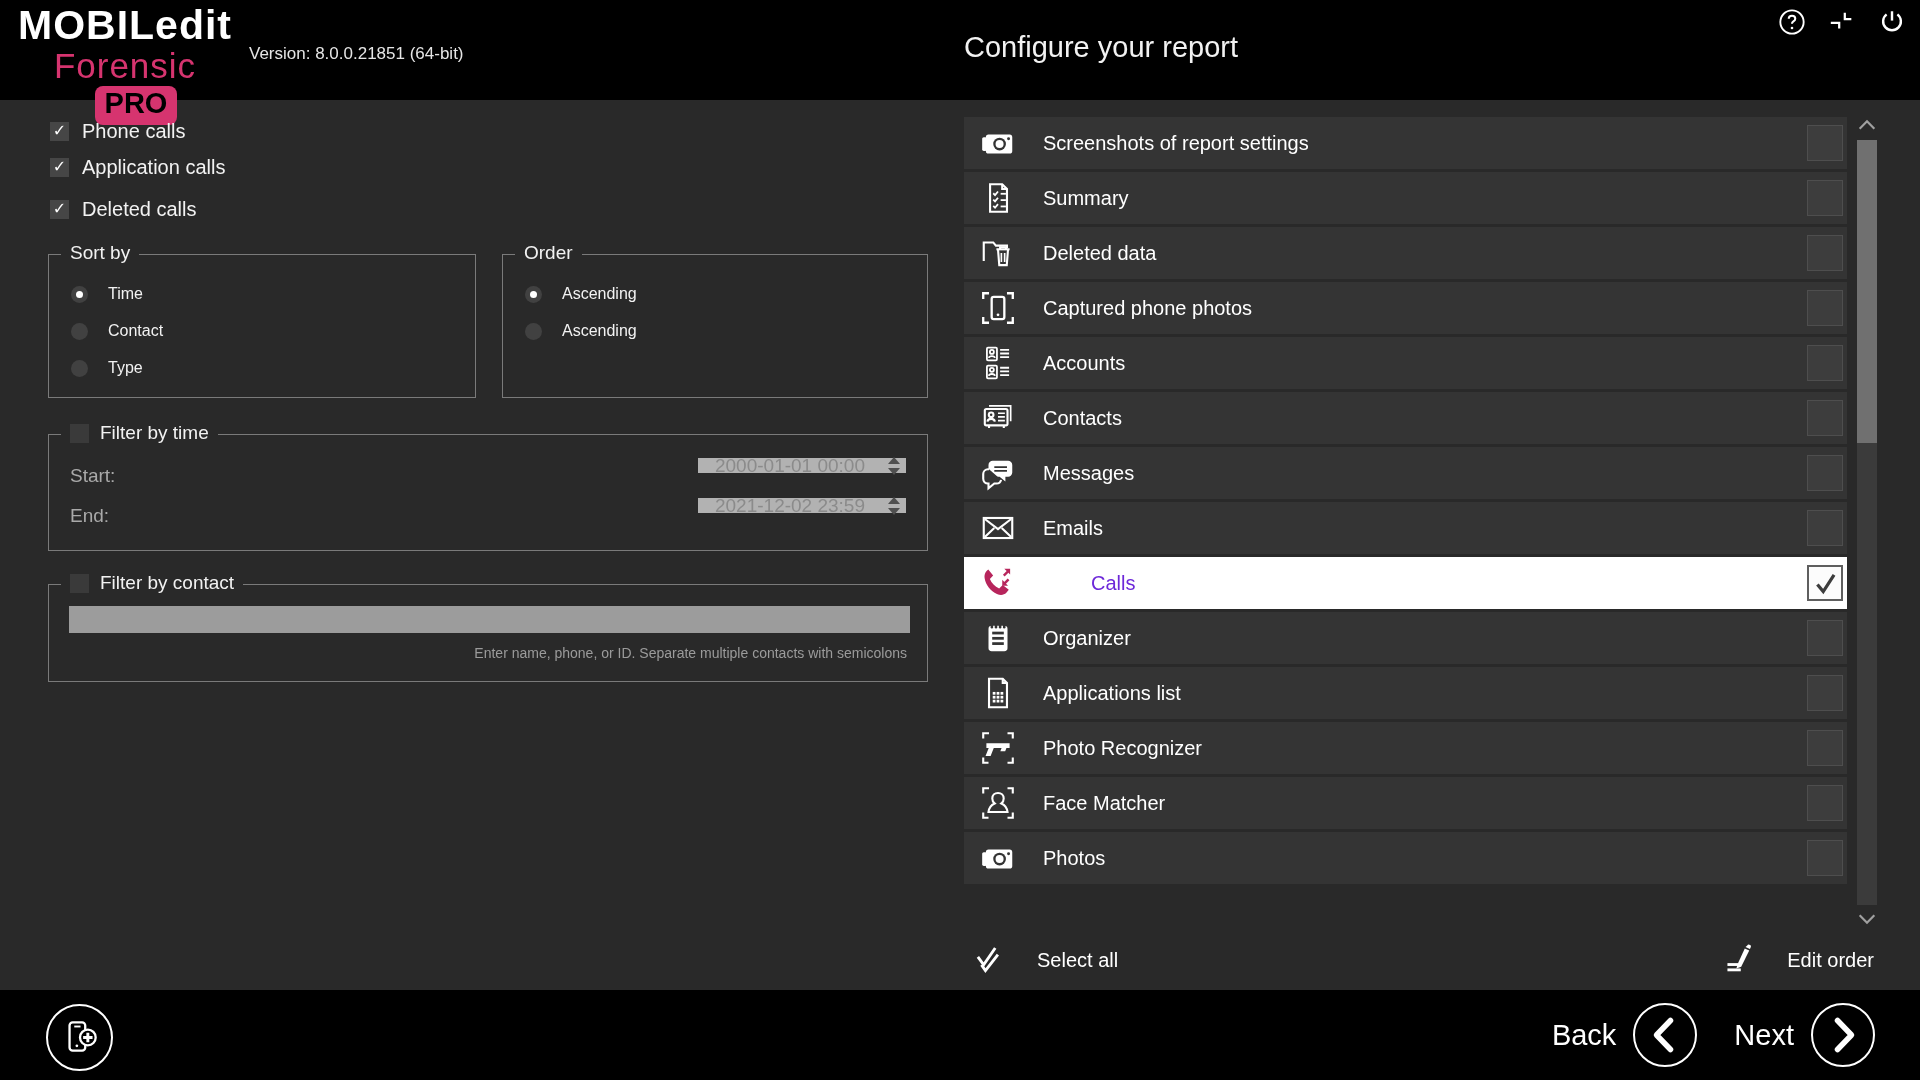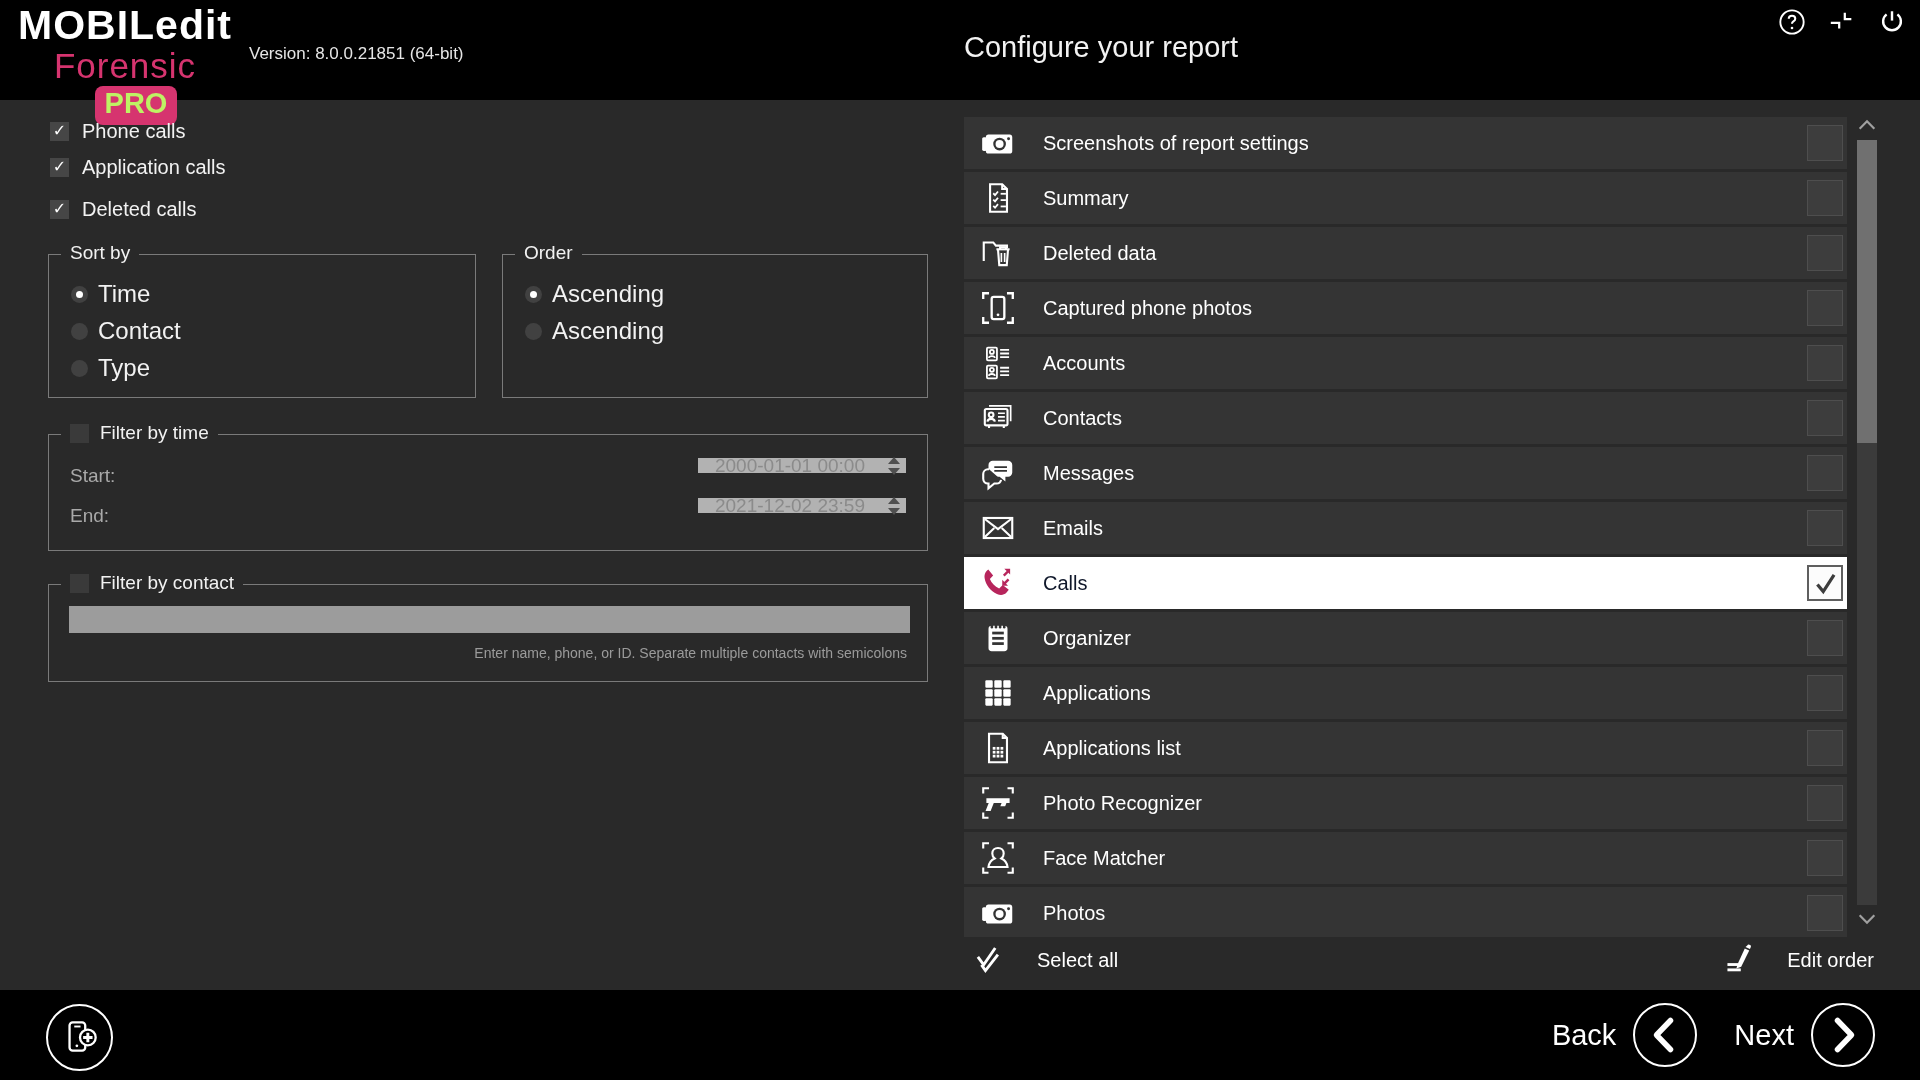--- a/index.html
+++ b/index.html
@@ -7,54 +7,54 @@
   #stage { position:relative; width:1920px; height:1080px; background:#000; overflow:hidden; }
 
   .main-bg { position:absolute; left:0; top:100px; width:1920px; height:890px; background:#292929; }
   .bottombar { position:absolute; left:0; top:990px; width:1920px; height:90px; background:#000; }
 
   
   .brand { position:absolute; left:18px; top:2px; }
   .brand-line1 { font-size:41px; font-weight:bold; color:#fff; letter-spacing:1px; line-height:46px; }
   .brand-line2 { display:flex; align-items:center; margin-top:-2px;flex-direction:column; }
   .brand-forensic { font-size:35px; color:#d6346f; letter-spacing:1px; }
-  .brand-badge { margin-left:22px; background:#d6346f; color:#bef264; font-size:29px; font-weight:bold; padding:2px 10px 5px; border-radius:8px; line-height:1.1; }
+  .brand-badge { margin-left:22px; background:#d6346f; color:#000000; font-size:29px; font-weight:bold; padding:2px 10px 5px; border-radius:8px; line-height:1.1; }
   .version { position:absolute; left:249px; top:44px; font-size:17px; color:#e5e5e5;text-align:center; }
   .page-title { position:absolute; left:964px; top:31px; font-size:29px; font-weight:400; color:#f2f2f2; }
   .window-controls { position:absolute; right:14px; top:8px; display:flex; gap:22px; align-items:center; color:#fff; }
   .wc-icon { width:28px; height:28px; display:block; cursor:pointer; }
   .wc-icon svg { width:100%; height:100%; display:block; }
 
   
   .opt-abs { position:absolute; display:flex; gap:13px; align-items:center; height:24px; font-size:20px; color:#f2f2f2; }
   .checkbox { width:19px; height:19px; background:#3a3a3a; display:flex; align-items:center; justify-content:center; flex:0 0 auto; }
   .checkbox.checked { background:#464646; }
   .checkbox.checked::after { content:"\2713"; color:#fff; font-size:16px; font-weight:bold; font-family:"DejaVu Sans", sans-serif; line-height:1; }
   .radio { width:17px; height:17px; border-radius:50%; background:#414141; position:relative; flex:0 0 auto; }
   .radio.selected::after { content:""; position:absolute; inset:5px; background:#fff; border-radius:50%; }
 
   .group { position:absolute; border:1px solid #7a7a7a; }
   .group-legend { position:absolute; top:-13px; left:12px; background:#292929; padding:0 9px; font-size:19px; color:#f2f2f2; display:flex; align-items:center; gap:11px; }
   .opts { padding:27px 0 0 22px; display:flex; flex-direction:column; gap:13px; }
-  .opt { display:flex; align-items:center; gap:10px; font-size:24px; color:#f2f2f2; height:24px; }
+  .opt { display:flex; align-items:center; gap:20px; font-size:16px; color:#f2f2f2; height:24px; }
 
   .ft-label { position:absolute; font-size:19px; color:#a9a9a9; }
   .date-input { position:absolute; width:208px; height:15px; background:#b2b2b2; color:#8b8b8b; font-size:19px; display:flex; align-items:center; }
   .date-text { flex:1; text-align:center; }
   .spinner { width:24px; height:100%; display:flex; flex-direction:column; align-items:center; justify-content:center; gap:4px; cursor:pointer; }
   .spin-up { width:0; height:0; border-left:6px solid transparent; border-right:6px solid transparent; border-bottom:7px solid #4f4f4f; }
   .spin-down { width:0; height:0; border-left:6px solid transparent; border-right:6px solid transparent; border-top:7px solid #4f4f4f; }
 
   .contact-input { position:absolute; left:20px; top:21px; width:841px; height:27px; background:#9c9c9c; border:none; outline:none; font-size:17px; color:#333; padding:0 8px; }
   .contact-hint { position:absolute; right:20px; top:60px; font-size:14px; color:#9b9b9b; }
 
   
   .section-list { position:absolute; left:964px; top:117px; width:883px; height:820px; overflow:hidden; }
   .section-row { height:52px; margin-bottom:3px; background:#343434; display:flex; align-items:center; color:#fff; --hole:#343434; cursor:pointer; }
-  .section-row.selected { background:#fff; color:#0f172a; --hole:#ffffff; }
+  .section-row.selected { background:#fff; color:#6d28d9;gap:48px; --hole:#ffffff; }
   .section-row.selected .row-icon { color:#b7255c; }
   .row-icon { width:38px; height:38px; margin-left:15px; flex:0 0 auto; }
   .row-icon svg { width:100%; height:100%; display:block; }
   .row-label { margin-left:26px; font-size:20px; }
   .row-checkbox { margin-left:auto; margin-right:4px; width:36px; height:36px; background:#3d3d3d; border:1px solid #4e4e4e; display:flex; align-items:center; justify-content:center; }
   .section-row.selected .row-checkbox { background:#fcfcfc; border:2px solid #5f5f5f; }
   .row-checkbox svg { width:27px; height:27px; display:block; }
 
   
   .sb-up, .sb-down { position:absolute; left:1856px; width:22px; height:22px; cursor:pointer; }
@@ -340,37 +340,20 @@
               <rect x="12.5" y="17" width="11" height="2.6"></rect>
               <rect x="12.5" y="22" width="11" height="2.6"></rect>
             </g>
           </svg>
         </span>
     <span class="row-label">Organizer</span>
     <span class="row-checkbox"></span>
   </div>
       <div class="section-row">
     <span class="row-icon">
-          <svg viewBox="0 0 36 36" fill="currentColor">
-            <rect x="6" y="6" width="7" height="7" rx="1"></rect>
-            <rect x="14.5" y="6" width="7" height="7" rx="1"></rect>
-            <rect x="23" y="6" width="7" height="7" rx="1"></rect>
-            <rect x="6" y="14.5" width="7" height="7" rx="1"></rect>
-            <rect x="14.5" y="14.5" width="7" height="7" rx="1"></rect>
-            <rect x="23" y="14.5" width="7" height="7" rx="1"></rect>
-            <rect x="6" y="23" width="7" height="7" rx="1"></rect>
-            <rect x="14.5" y="23" width="7" height="7" rx="1"></rect>
-            <rect x="23" y="23" width="7" height="7" rx="1"></rect>
-          </svg>
-        </span>
-    <span class="row-label">Applications</span>
-    <span class="row-checkbox"></span>
-  </div>
-      <div class="section-row">
-    <span class="row-icon">
           <svg viewBox="0 0 36 36" fill="none" stroke="currentColor" stroke-width="2">
             <path d="M9.5 4.5h13l4 4V31.5h-17z"></path>
             <path d="M22.5 4.5v4h4"></path>
             <g fill="currentColor" stroke="none">
               <rect x="13" y="17" width="2.6" height="2.6"></rect>
               <rect x="16.7" y="17" width="2.6" height="2.6"></rect>
               <rect x="20.4" y="17" width="2.6" height="2.6"></rect>
               <rect x="13" y="20.7" width="2.6" height="2.6"></rect>
               <rect x="16.7" y="20.7" width="2.6" height="2.6"></rect>
               <rect x="20.4" y="20.7" width="2.6" height="2.6"></rect>

